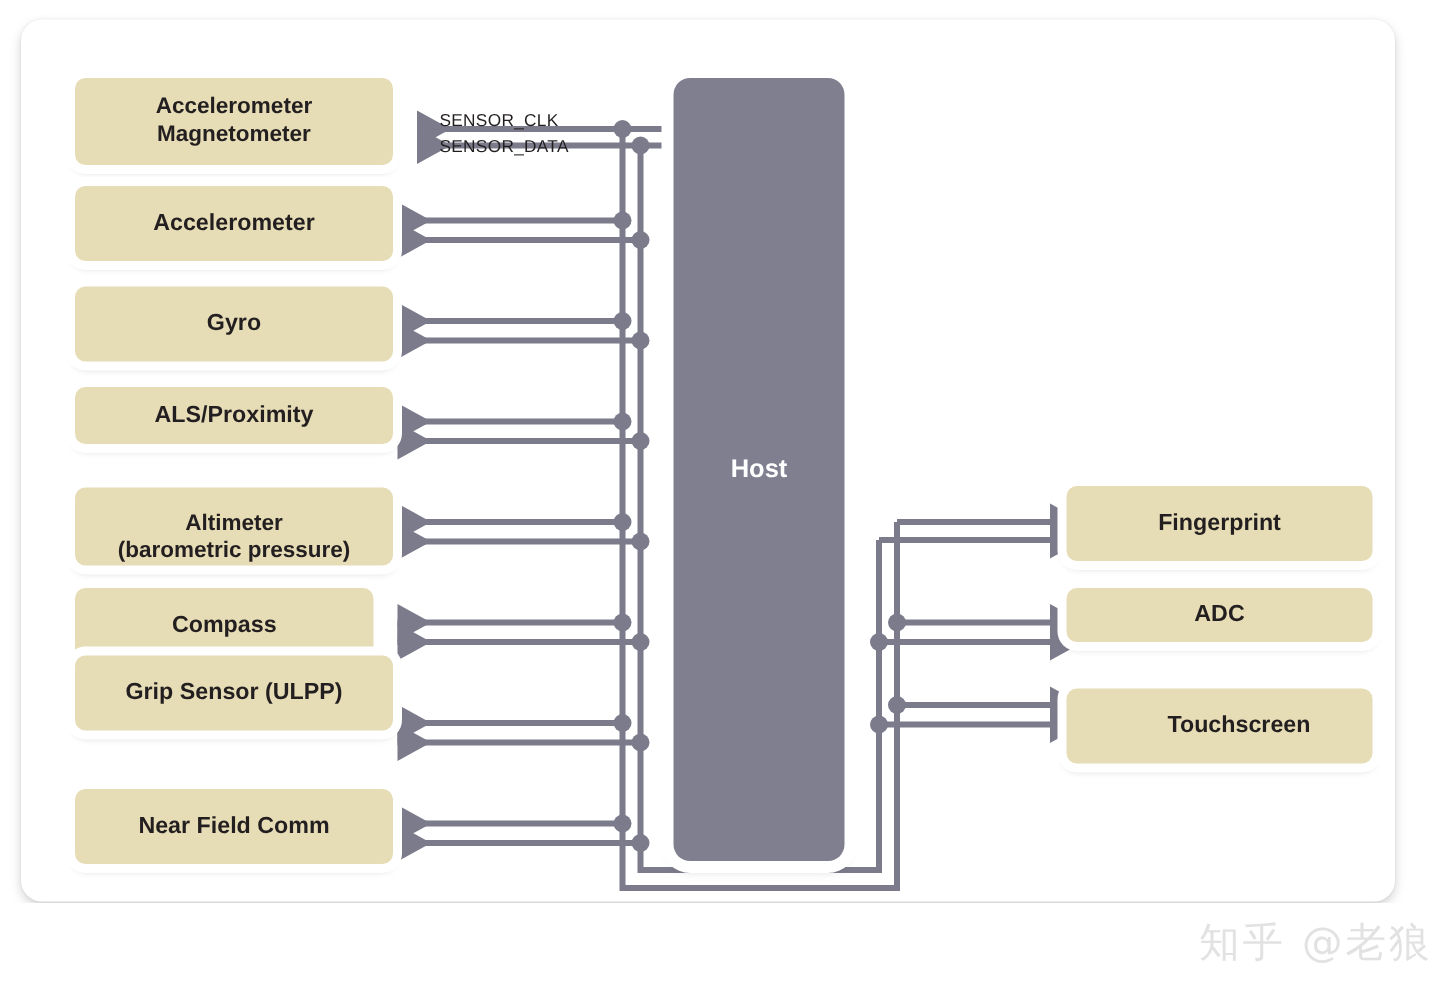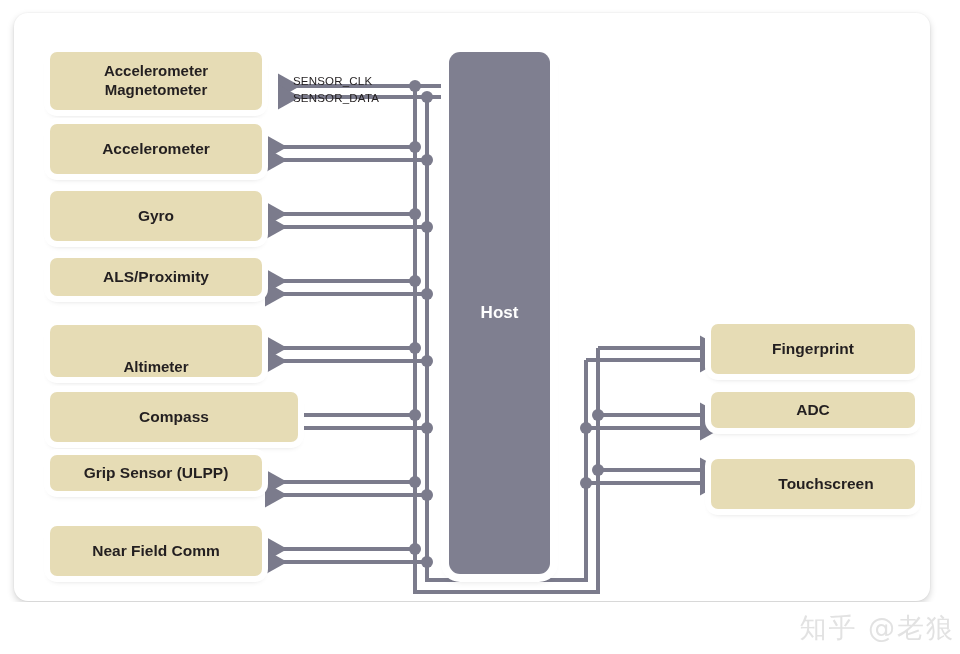--- a/index.html
+++ b/index.html
@@ -202,36 +202,37 @@
     <span>Gyro</span>
   </div>
 
   <div class="block" style="left:50px; top:258px; width:212px; height:38px;">
     <span>ALS/Proximity</span>
   </div>
 
   <div class="block two-line" style="left:50px; top:325px; width:212px; height:52px;align-items:flex-end;">
     <span>
       <span>Altimeter</span><br>
+      <span>(barometric pressure)</span>
     </span>
   </div>
 
-  <div class="block" style="left:50px; top:392px; width:248px; height:50px;">
+  <div class="block" style="left:50px; top:392px; width:199px; height:50px;">
     <span>Compass</span>
   </div>
 
-  <div class="block" style="left:50px; top:455px; width:212px; height:36px;">
+  <div class="block" style="left:50px; top:437px; width:212px; height:50px;">
     <span>Grip Sensor (ULPP)</span>
   </div>
 
   <div class="block" style="left:50px; top:526px; width:212px; height:50px;">
     <span>Near Field Comm</span>
   </div>
 
-  <div class="hostblock" style="left:449px; top:52px; width:101px; height:522px;">
+  <div class="hostblock" style="left:449px; top:52px; width:114px; height:522px;">
     <span>Host</span>
   </div>
 
   <div class="block" style="left:711px; top:324px; width:204px; height:50px;">
     <span>Fingerprint</span>
   </div>
 
   <div class="block" style="left:711px; top:392px; width:204px; height:36px;">
     <span>ADC</span>
   </div>

